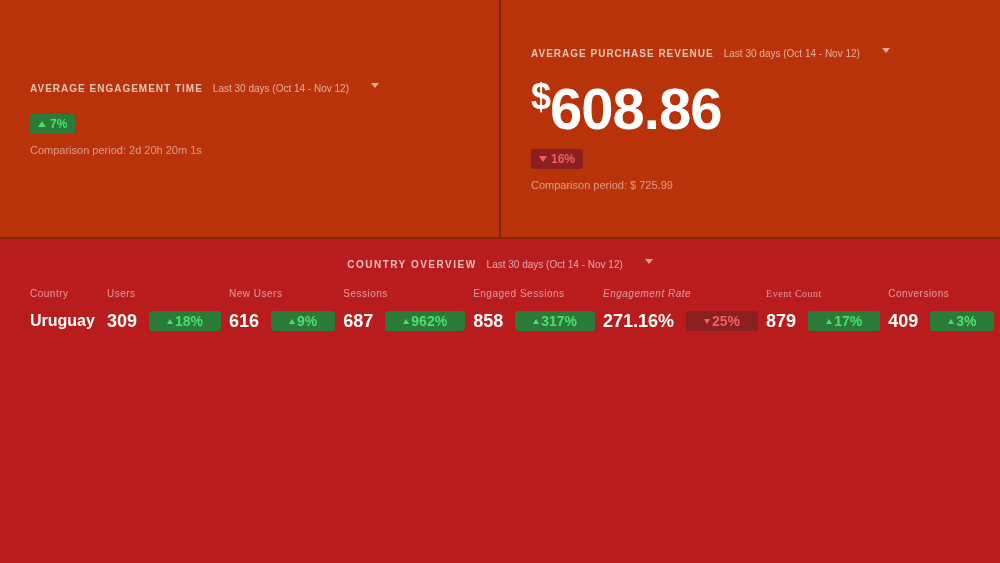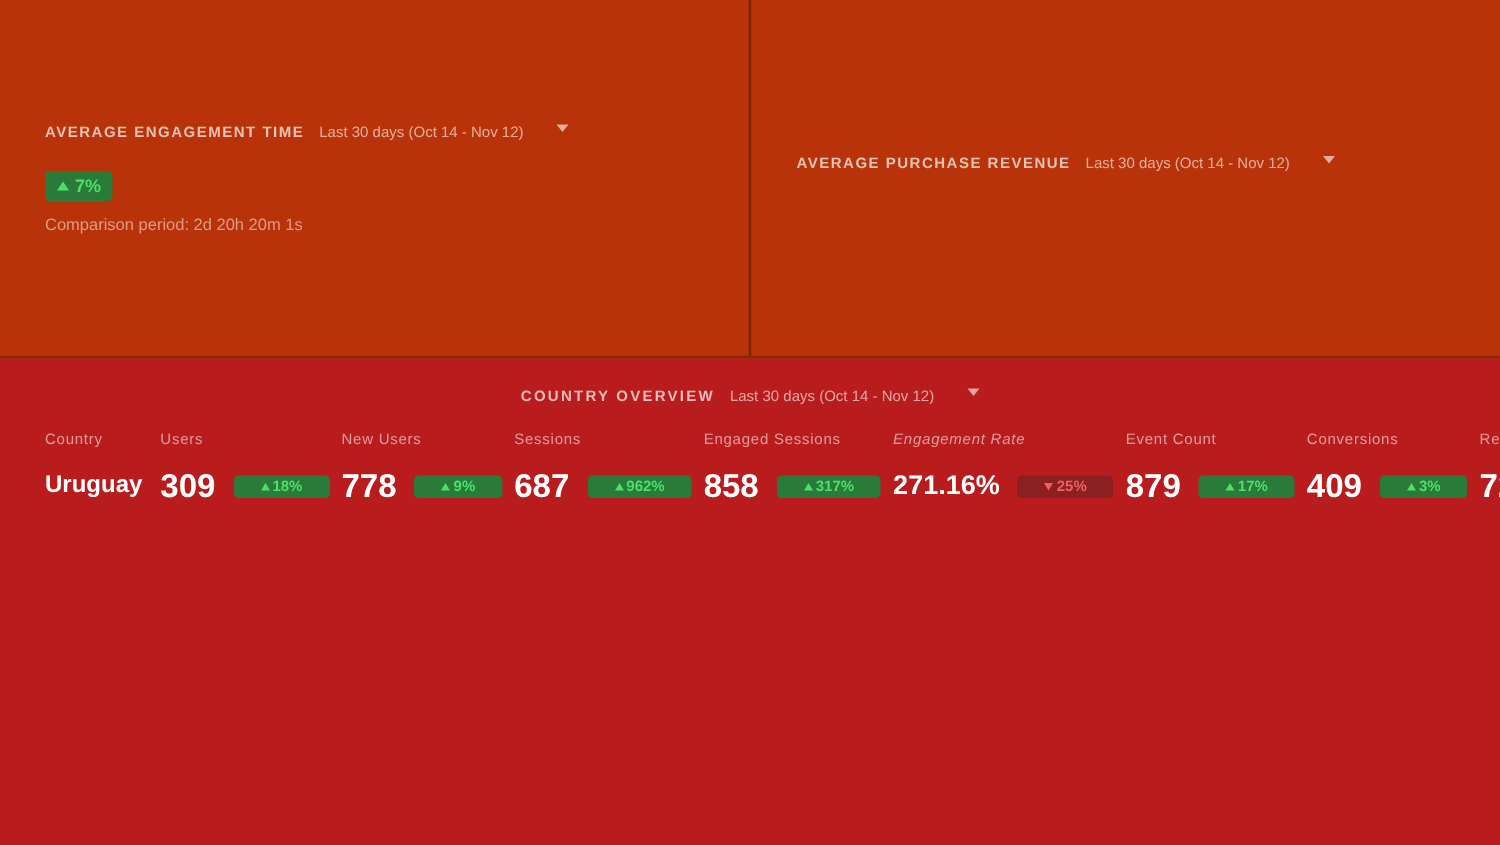--- a/index.html
+++ b/index.html
@@ -178,33 +178,33 @@
 
     .table tbody tr td {
       font-size: 13px;
       color: rgba(255,255,255,0.9);
       font-weight: bold;
       padding: 4px 8px 4px 0;
       vertical-align: middle;
     }
 
     .cell-value {
-      font-size: 22px;
+      font-size: 18px;
       font-weight: 900;
       color: #ffffff;
       margin-right: 4px;
     }
 
     .inline-badge {
       display: inline-flex;
       align-items: center;
       gap: 2px;
       padding: 2px 18px;
       border-radius: 3px;
-      font-size: 10px;
+      font-size: 14px;
       font-weight: bold;
       vertical-align: middle;
       text-align: center;
     }
 
     .inline-badge-green {
       background: #2a7a3a;
       color: #4ddf6a;
     }
 
@@ -230,21 +230,21 @@
       border-top: 5px solid #f06060;
       display: inline-block;
     }
 
     .col-country { width: 80px; }
     .col-users { width: 100px; }
     .col-new-users { width: 100px; }
     .col-sessions { width: 90px; }
     .col-engaged { width: 120px; }
     .col-engagement-rate { width: 120px; font-style: italic; }
-    .col-event { width: 90px; }
+    .col-event { width: 90px; font-family: Liberation Serif, serif; }
     .col-conversions { width: 90px; }
     .col-revenue { width: 80px; }
   </style>
 </head>
 <body>
 
 <div class="top-section">
 
   <div class="card">
     <div class="card-header">
@@ -263,20 +263,30 @@
     </div>
   </div>
 
   <div class="card">
     <div class="card-header">
       <span class="card-title">AVERAGE PURCHASE REVENUE</span>
       <span class="date-range">
         <span>Last 30 days (Oct 14 - Nov 12)</span>
         <span class="chevron-down"></span>
       </span>
+    </div>
+    <div class="metric-value">
+      <span class="currency-symbol">$</span><span>608.86</span>
+    </div>
+    <div class="badge-container">
+      <span class="badge badge-red">
+        <span class="badge-arrow-down"></span>
+        <span>16%</span>
+      </span>
+      <span class="comparison-text">Comparison period: $ 725.99</span>
     </div>
   </div>
 </div>
 
 <div class="bottom-section">
   <div class="bottom-header">
     <span class="section-title">COUNTRY OVERVIEW</span>
     <span class="date-range">
       <span>Last 30 days (Oct 14 - Nov 12)</span>
       <span class="chevron-down"></span>
@@ -303,21 +313,21 @@
           <td><span class="cell-value" style="font-size:16px;">Uruguay</span></td>
           <td>
             <span class="cell-value">309</span>
           </td>
           <td>
             <span class="inline-badge inline-badge-green">
               <span class="inline-arrow-up"></span>18%
             </span>
           </td>
           <td>
-            <span class="cell-value">778</span>
+            <span class="cell-value">616</span>
           </td>
           <td>
             <span class="inline-badge inline-badge-green">
               <span class="inline-arrow-up"></span>9%
             </span>
           </td>
           <td>
             <span class="cell-value">687</span>
           </td>
           <td>

